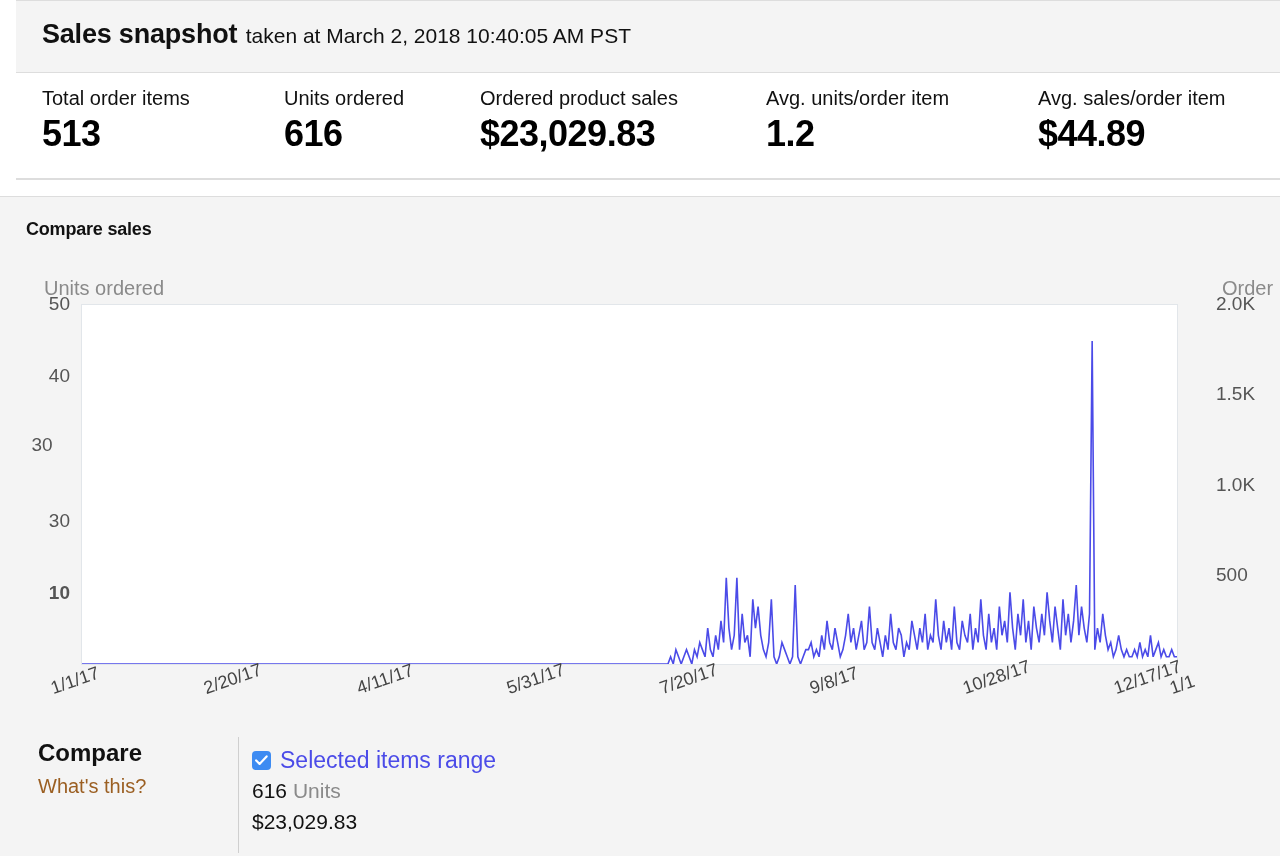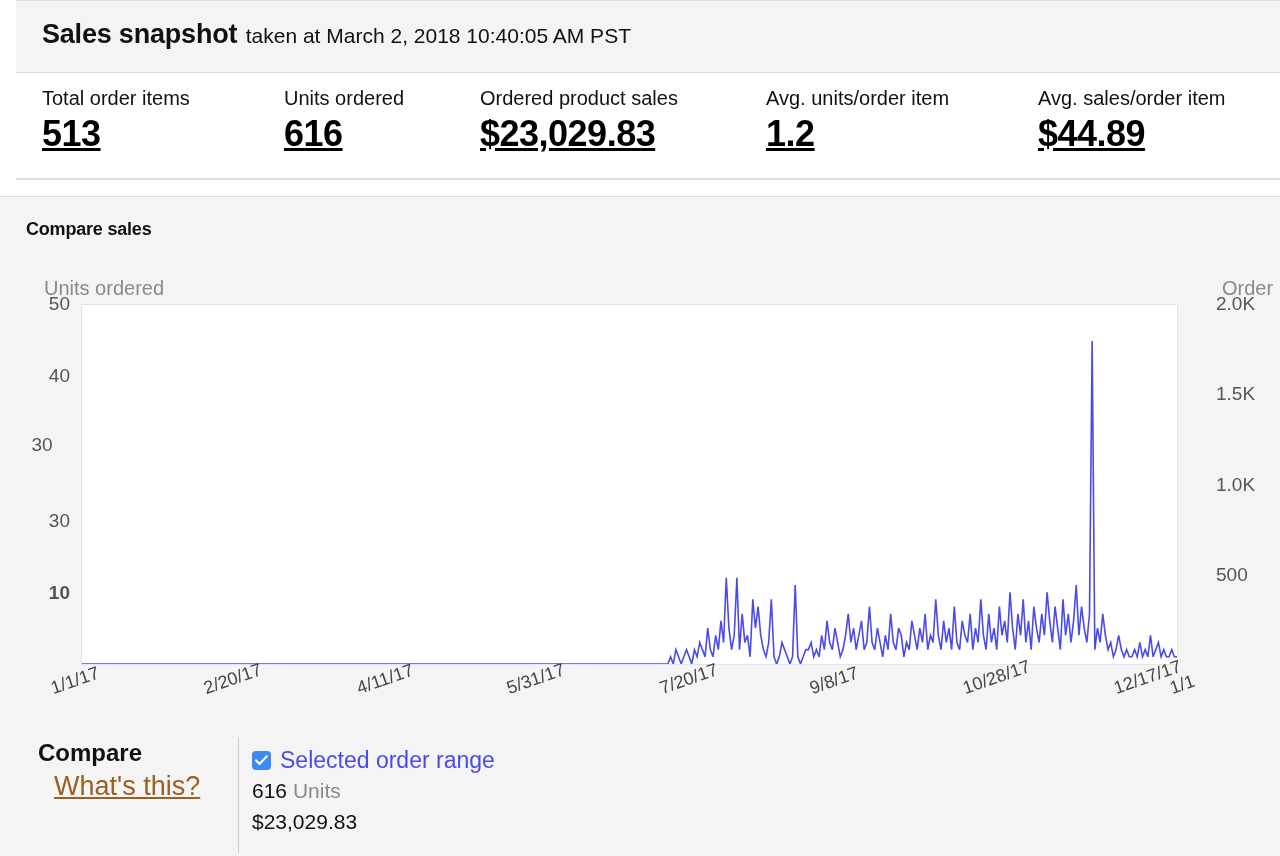--- a/index.html
+++ b/index.html
@@ -32,21 +32,21 @@
   }
   .metrics-row {
     display: flex; align-items: flex-start;
     padding: 12px 0 16px 26px;
     background: #ffffff;
     border-bottom: 1px solid #dddddd;
     height: 106px; box-sizing: border-box;
   }
   .metric { margin-right: 0; white-space: nowrap; }
   .metric-label { font-size: 20px; color: #111111; line-height: 26px; }
-  .metric-value { font-size: 36px; font-weight: bold; color: #000000; line-height: 46px; letter-spacing: -0.5px; text-decoration: underline; }
+  .metric-value { font-size: 36px; font-weight: bold; color: #000000; line-height: 46px; letter-spacing: -0.5px; }
 
   .m0 { width: 242px; }
   .m1 { width: 196px; }
   .m2 { width: 286px; }
   .m3 { width: 272px; }
   .m4 { width: auto; }
 
   
   .compare-panel {
     position: absolute; left: 0; top: 196px; width: 1280px; height: 660px;
@@ -83,22 +83,22 @@
   .xtick {
     position: absolute; font-size: 18px; color: #444444; white-space: nowrap;
     transform: rotate(-19deg); transform-origin: left top;
   }
 
   
   .compare-footer { position: absolute; left: 0; top: 540px; width: 1280px; height: 120px; }
   .compare-left { position: absolute; left: 38px; top: 0px; width: 200px; }
   .compare-left .heading { font-size: 24px; font-weight: bold; color: #111111; line-height: 32px; }
   .compare-left .whatsthis {
-    font-size: 27px; color: #9b5f22; text-decoration: underline; line-height: 34px;
-    cursor: pointer; display: inline-block; margin-left: 16px;
+    font-size: 20px; color: #9b5f22; line-height: 34px;
+    cursor: pointer; display: inline-block;
   }
   .legend-divider {
     position: absolute; left: 238px; top: 0px; width: 1px; height: 116px; background: #cfcfcf;
   }
   .legend-block { position: absolute; left: 252px; top: 8px; }
   .legend-row1 { display: flex; align-items: center; height: 30px; }
   .checkbox {
     width: 19px; height: 19px; border-radius: 4px; background: #3d8bf2;
     display: inline-flex; align-items: center; justify-content: center;
     margin-right: 9px; flex: 0 0 auto; cursor: pointer;
@@ -189,21 +189,21 @@
         <span class="whatsthis">What's this?</span>
       </div>
       <div class="legend-divider"></div>
       <div class="legend-block">
         <div class="legend-row1">
           <span class="checkbox">
             <svg width="13" height="11" viewBox="0 0 13 11" aria-hidden="true">
               <path d="M1.2 5.4 L4.6 8.9 L11.6 1.4" fill="none" stroke="#ffffff" stroke-width="2.2" stroke-linecap="round" stroke-linejoin="round"></path>
             </svg>
           </span>
-          <span class="legend-label">Selected order range</span>
+          <span class="legend-label">Selected items range</span>
         </div>
         <div class="legend-units">
           <span>616</span>
           <span class="unit-word">Units</span>
         </div>
         <div class="legend-sales">$23,029.83</div>
       </div>
     </div>
   </div>
 

